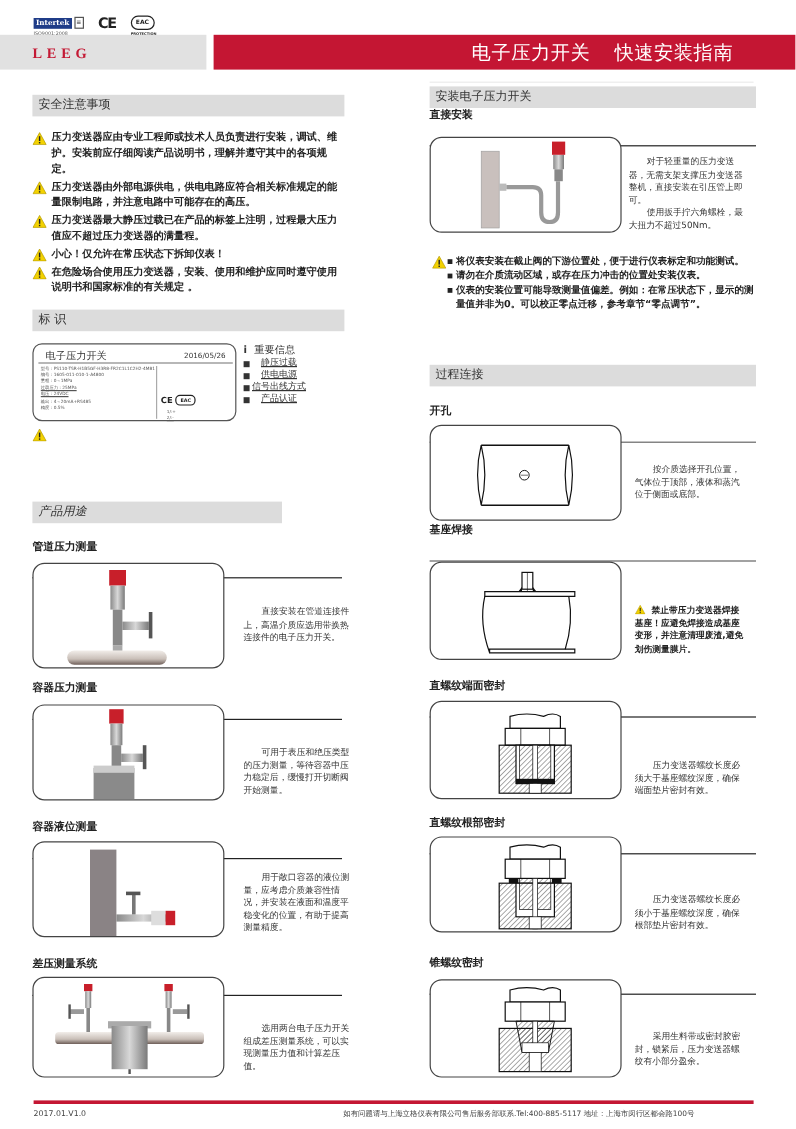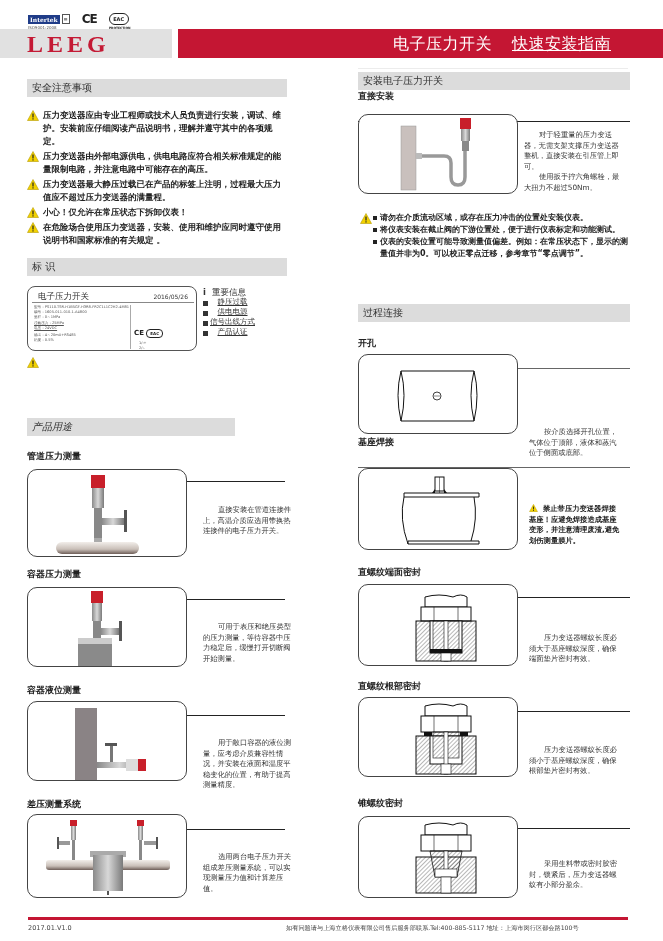--- a/index.html
+++ b/index.html
@@ -10,24 +10,24 @@
   .certs { position: absolute; left: 28px; top: 12px; height: 14px; display: flex; align-items: center; gap: 12px; }
   .intertek { display: flex; align-items: center; gap: 2px; }
   .intertek-box { background: #1f3c88; color: #fff; font-size: 6px; font-weight: bold; padding: 1px 2px; line-height: 7px; font-family: "DejaVu Serif", serif; }
   .intertek-sub { font-size: 4px; color: #555; position: absolute; left: 0; top: 11px; }
   .intertek-flag { width: 8px; height: 10px; border: 1px solid #555; font-size: 5px; text-align: center; line-height: 8px; }
   .ce-mark { font-size: 12px; font-family: "DejaVu Sans", sans-serif; font-weight: bold; letter-spacing: -1px; color: #222; }
   .ec-mark { width: 20px; height: 12px; border: 1.5px solid #222; border-radius: 6px; font-size: 6px; font-weight: bold; text-align: center; line-height: 9px; position: relative; }
   .ec-sub { position: absolute; top: 12px; left: -3px; font-size: 3px; width: 26px; text-align: center; line-height: 4px; }
 
   .band-left { position: absolute; left: 0; top: 29px; width: 172px; height: 29px; background: #e1e1e1; }
-  .logo { position: absolute; left: 27px; top: 33px; font-family: "Liberation Serif", serif; font-weight: bold; font-size: 24px; letter-spacing: 4px; color: #c41a35; line-height: 22px; }
+  .logo { position: absolute; left: 27px; top: 33px; font-family: "Liberation Serif", serif; font-weight: bold; font-size: 12px; letter-spacing: 4px; color: #c41a35; line-height: 22px; }
   .band-right { position: absolute; left: 178px; top: 29px; width: 485px; height: 29px; background: #c41633; }
   .doc-title { position: absolute; right: 52px; top: 29px; height: 29px; line-height: 29px; color: #fff; font-size: 16px; letter-spacing: 0.5px; }
-  .doc-title span + span { margin-left: 20px; text-decoration: underline; }
+  .doc-title span + span { margin-left: 20px; }
   .header-rule { position: absolute; left: 358px; top: 68px; width: 270px; height: 1px; background: #ececec; }
 
   .sec-head { position: absolute; height: 18px; background: #dcdcdc; font-size: 10px; line-height: 18px; padding-left: 5px; color: #333; }
   .sub-head { position: absolute; font-size: 9px; font-weight: bold; color: #222; height: 32px; line-height: 12px; border-bottom: 1.5px solid #222; }
 
   .warn-list { position: absolute; font-size: 8.5px; line-height: 13px; font-weight: bold; color: #222; }
   .warn-item { position: relative; padding-left: 16px; margin-bottom: 2px; }
   .warn-tri { position: absolute; left: 0; top: 1px; width: 12px; height: 11px; }
 
   .card { position: absolute; border: 1px solid #444; border-radius: 10px; background: #fff; overflow: hidden; }
@@ -224,21 +224,21 @@
 <div class="card" style="left:27px; top:701px; width:160px; height:80px;">
   <svg width="160" height="80">
     <rect x="47" y="6" width="22" height="74" fill="#8a8385"></rect>
     <rect x="69" y="60" width="45" height="6" fill="url(#g1)"></rect>
     <rect x="82" y="42" width="3" height="18" fill="#777"></rect>
     <rect x="77" y="41" width="12" height="3" fill="#555"></rect>
     <rect x="98" y="57" width="12" height="12" fill="#ddd"></rect>
     <rect x="110" y="57" width="8" height="12" fill="#c81f2a"></rect>
   </svg>
 </div>
-<div class="desc" style="left:203px; top:726px; width:92px;margin-top:12px;">
+<div class="desc" style="left:203px; top:726px; width:92px;">
   <span class="indent"></span><span>用于敞口容器的液位测量，应考虑介质兼容性情况，并安装在液面和温度平稳变化的位置，有助于提高测量精度。</span>
 </div>
 
 <div class="sub-head" style="left:27px; top:798px; width:258px;">差压测量系统</div>
 <div class="card" style="left:27px; top:814px; width:160px; height:84px;">
   <svg width="160" height="84">
     <rect x="42" y="5" width="7" height="6" fill="#c81f2a"></rect>
     <rect x="43" y="11" width="5" height="14" fill="url(#g1)"></rect>
     <rect x="30" y="26" width="12" height="4" fill="#999"></rect>
     <rect x="29" y="22" width="2" height="12" fill="#555"></rect>
@@ -275,39 +275,39 @@
   <div><span class="indent"></span><span>对于轻重量的压力变送器，无需支架支撑压力变送器整机，直接安装在引压管上即可。</span></div>
   <div><span class="indent"></span><span>使用扳手拧六角螺栓，最大扭力不超过50Nm。</span></div>
 </div>
 
 <div class="bullet-list">
   <svg class="warn-tri" viewBox="0 0 12 11" style="position:absolute; left:2px; top:1px; width:12px; height:11px;">
       <polygon points="6,0.5 11.5,10.5 0.5,10.5" fill="#f3d200" stroke="#b59a00" stroke-width="0.6"></polygon>
       <rect x="5.4" y="3.5" width="1.2" height="4" fill="#222"></rect>
       <rect x="5.4" y="8.3" width="1.2" height="1.2" fill="#222"></rect>
     </svg>
+  <div class="item">将仪表安装在截止阀的下游位置处，便于进行仪表标定和功能测试。</div>
   <div class="item">请勿在介质流动区域，或存在压力冲击的位置处安装仪表。</div>
-  <div class="item">将仪表安装在截止阀的下游位置处，便于进行仪表标定和功能测试。</div>
   <div class="item">仪表的安装位置可能导致测量值偏差。例如：在常压状态下，显示的测量值并非为0。可以校正零点迁移，参考章节“零点调节”。</div>
 </div>
 
 <div class="sec-head" style="left:358px; top:304px; width:272px;">过程连接</div>
 
 <div class="sub-head" style="left:358px; top:337px; width:272px; border-bottom-color:#666;">开孔</div>
 <div class="card" style="left:358px; top:354px; width:160px; height:80px;">
   <svg width="160" height="80">
     <path d="M42 16 H115" stroke="#111" stroke-width="1.2"></path>
     <path d="M42 66 H115" stroke="#111" stroke-width="1.2"></path>
     <path d="M42 16 Q36 40 42 66 Q48 40 42 16" fill="none" stroke="#111" stroke-width="1"></path>
     <path d="M115 16 Q109 40 115 66 Q121 40 115 16" fill="none" stroke="#111" stroke-width="1"></path>
     <circle cx="78" cy="41" r="4" fill="none" stroke="#111" stroke-width="0.8"></circle>
     <line x1="75" y1="41" x2="81" y2="41" stroke="#111" stroke-width="0.5"></line>
   </svg>
 </div>
-<div class="desc" style="left:529px; top:427px; width:94px;">
+<div class="desc" style="left:529px; top:386px; width:94px;">
   <span class="indent"></span><span>按介质选择开孔位置，气体位于顶部，液体和蒸汽位于侧面或底部。</span>
 </div>
 
 <div class="sub-head" style="left:358px; top:436px; width:272px; border-bottom-color:#666;">基座焊接</div>
 <div class="card" style="left:358px; top:468px; width:160px; height:82px;">
   <svg width="160" height="82">
     <rect x="76" y="8" width="9" height="14" fill="#fff" stroke="#111" stroke-width="1"></rect>
     <line x1="80.5" y1="8" x2="80.5" y2="24" stroke="#111" stroke-width="0.5"></line>
     <path d="M45 24 H120 V28 H45 Z" fill="#fff" stroke="#111" stroke-width="1"></path>
     <path d="M49 75 H120 V72 H49 Z" fill="#fff" stroke="#111" stroke-width="1"></path>

